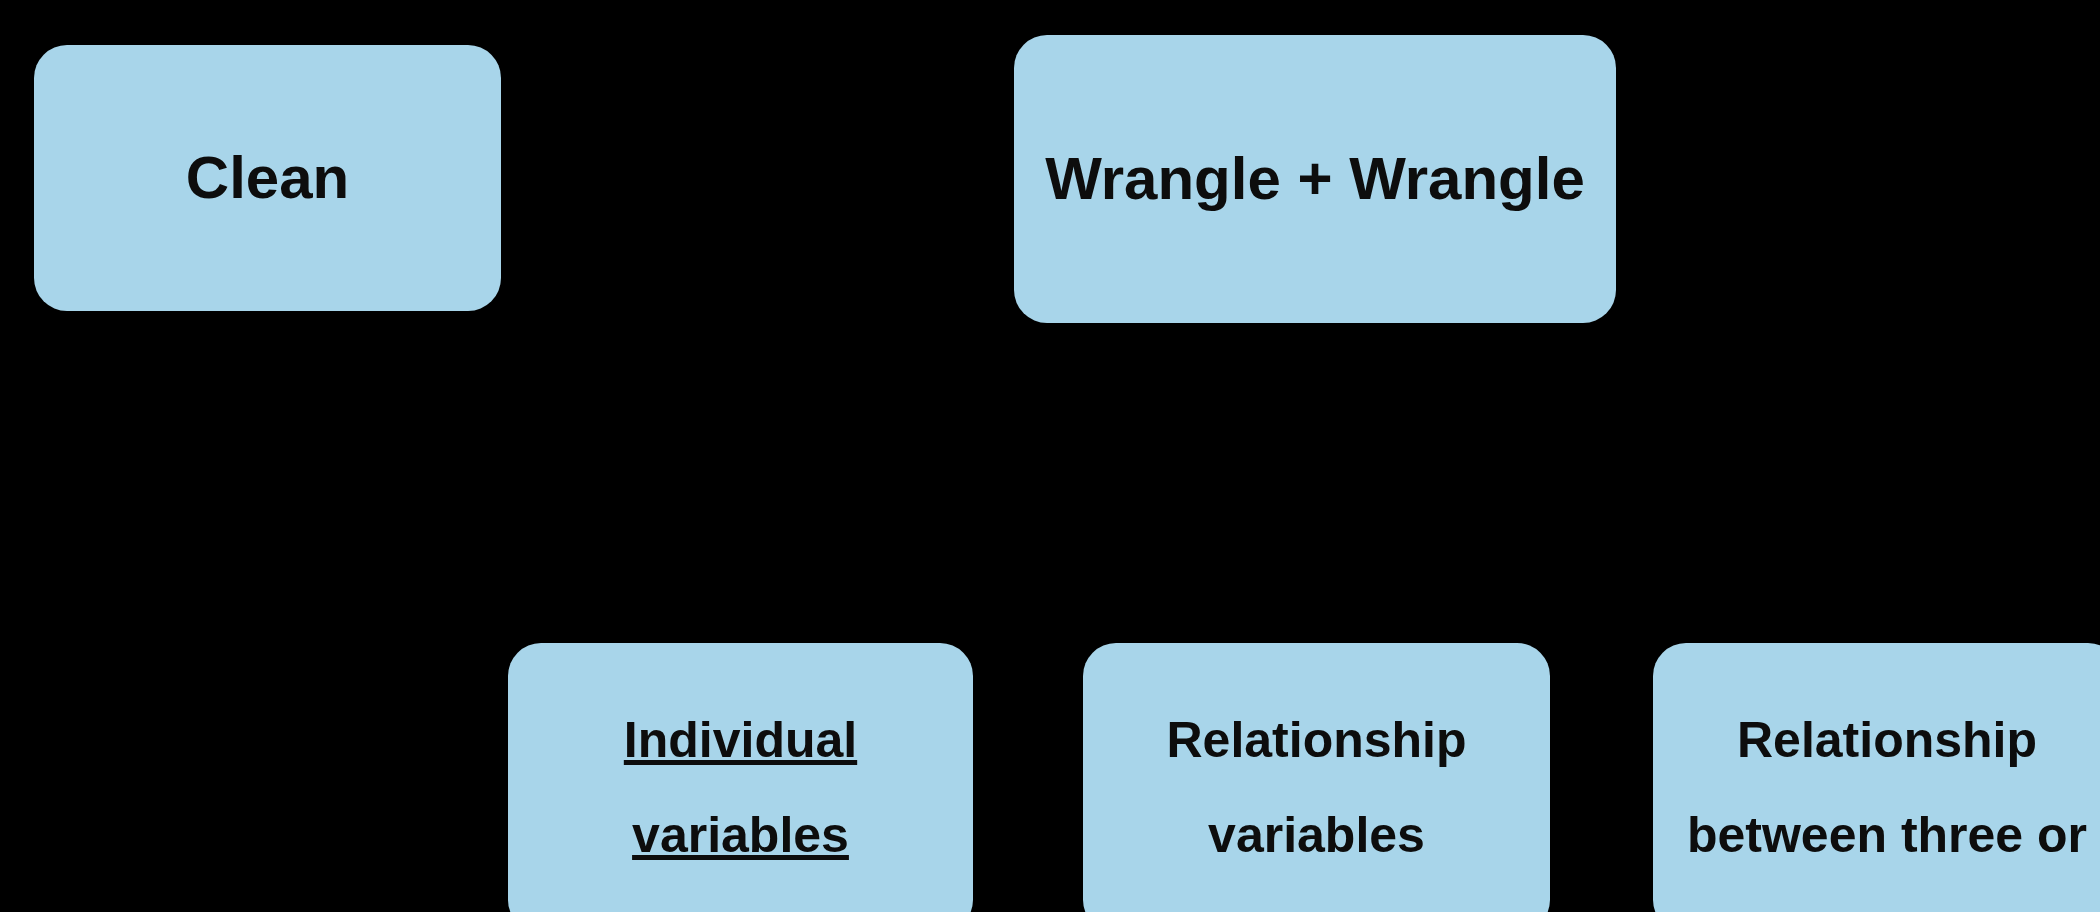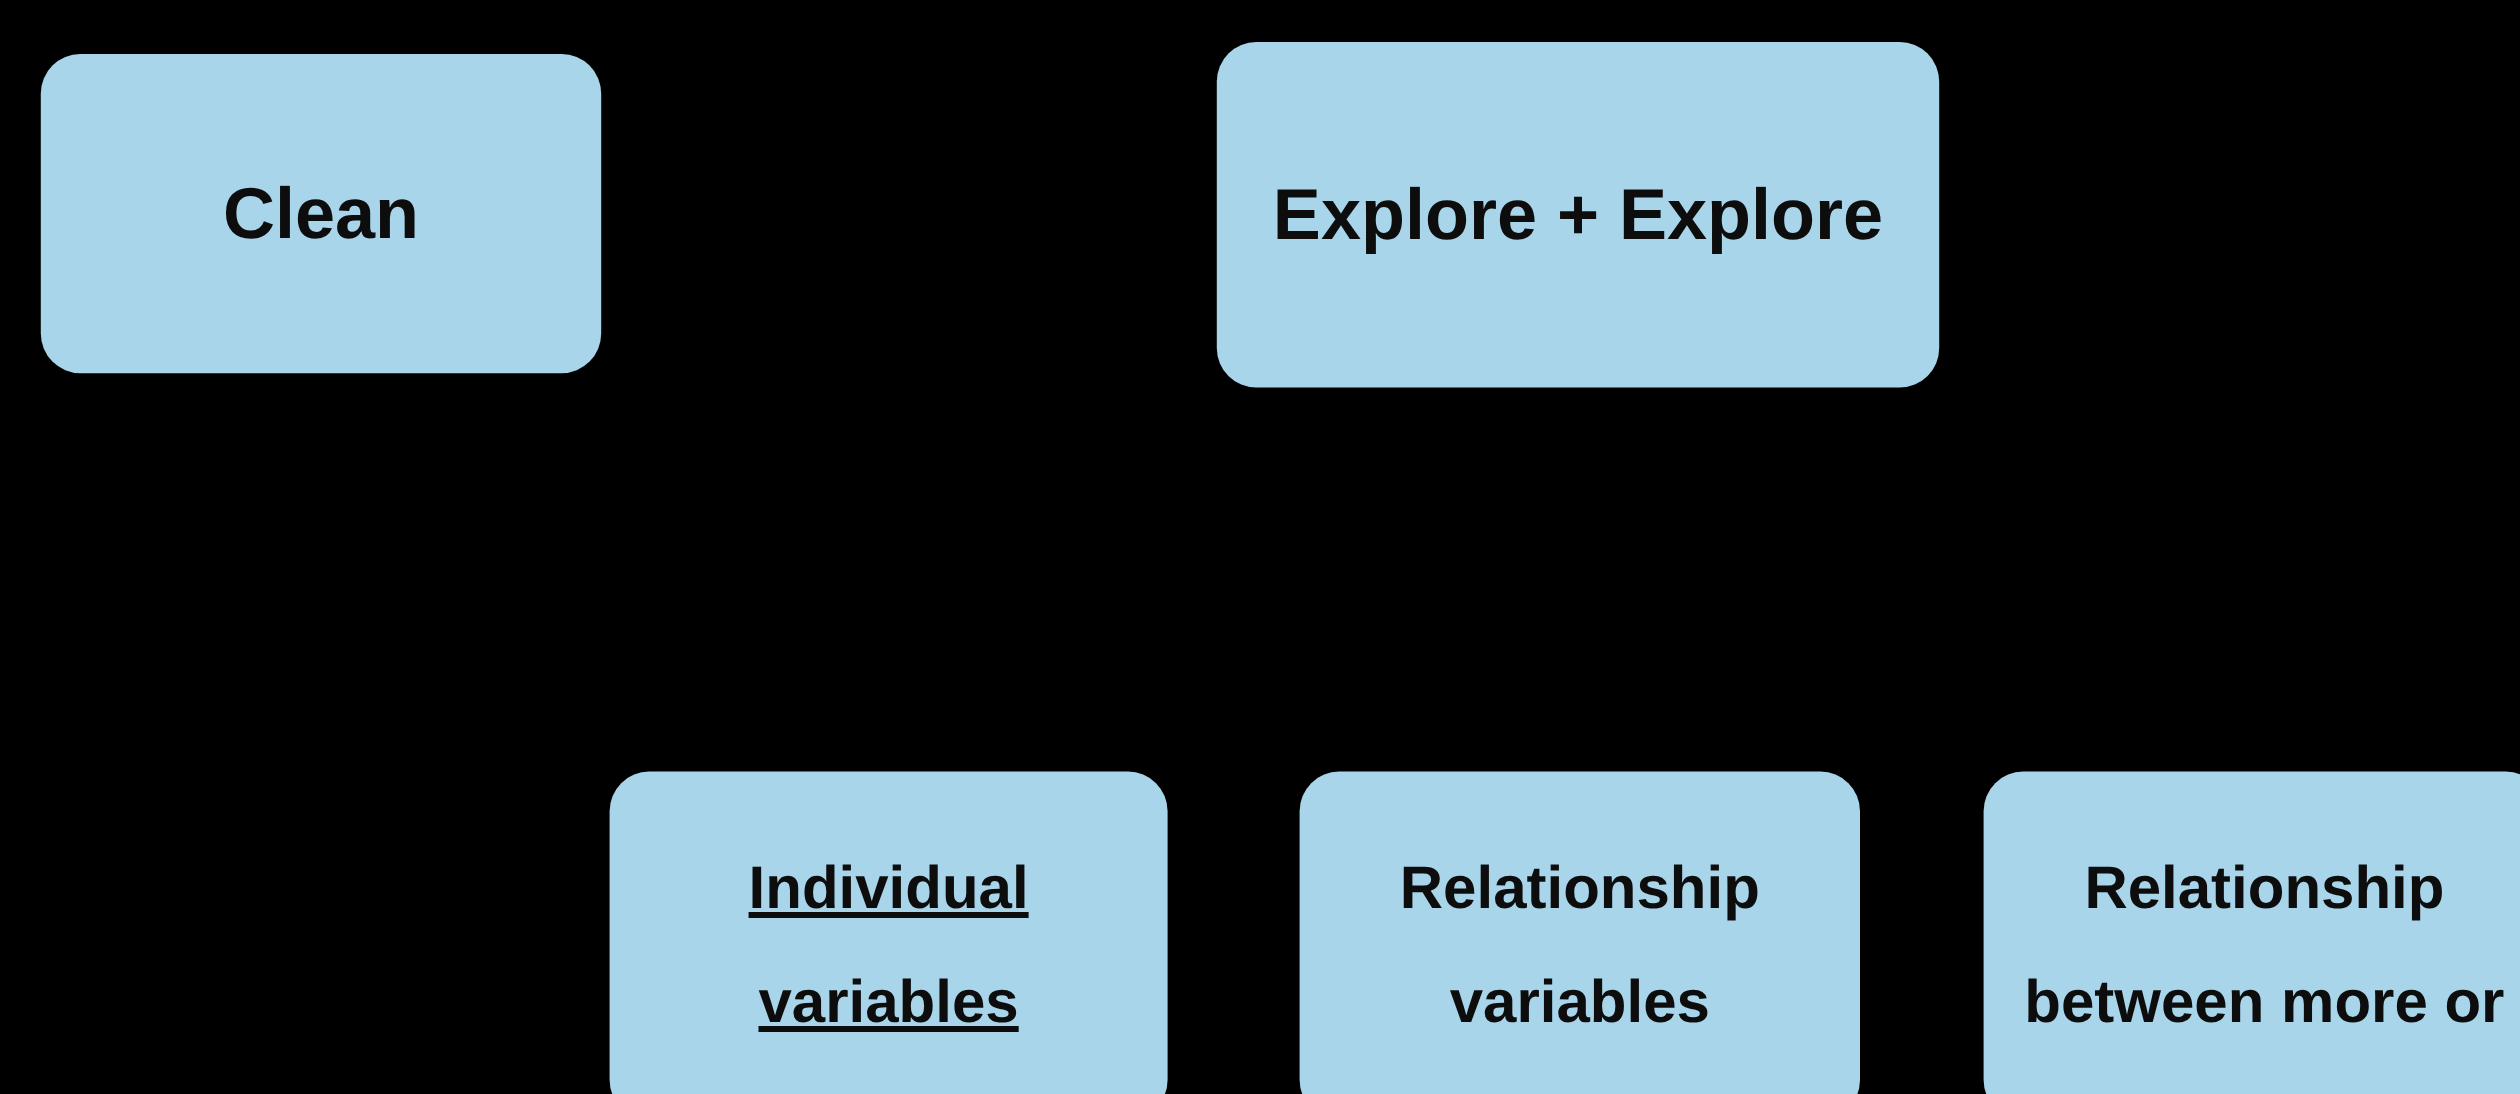--- a/index.html
+++ b/index.html
@@ -46,31 +46,31 @@
 </head>
 <body>
 
 <div class="canvas">
 
   <div class="node node-top" id="node-clean">
     <span class="line">Clean</span>
   </div>
 
   <div class="node node-top" id="node-wrangle">
-    <span class="line">Explore + Explore</span>
+    <span class="line">Wrangle + Wrangle</span>
   </div>
 
   <div class="node node-bottom" id="node-individual">
     <span class="line">Individual</span>
     <span class="line">variables</span>
   </div>
 
   <div class="node node-bottom" id="node-two">
     <span class="line">Relationship</span>
     <span class="line">variables</span>
   </div>
 
   <div class="node node-bottom" id="node-three">
     <span class="line">Relationship</span>
-    <span class="line">between more or</span>
+    <span class="line">between three or</span>
   </div>
 
 </div>
 
 </body></html>

